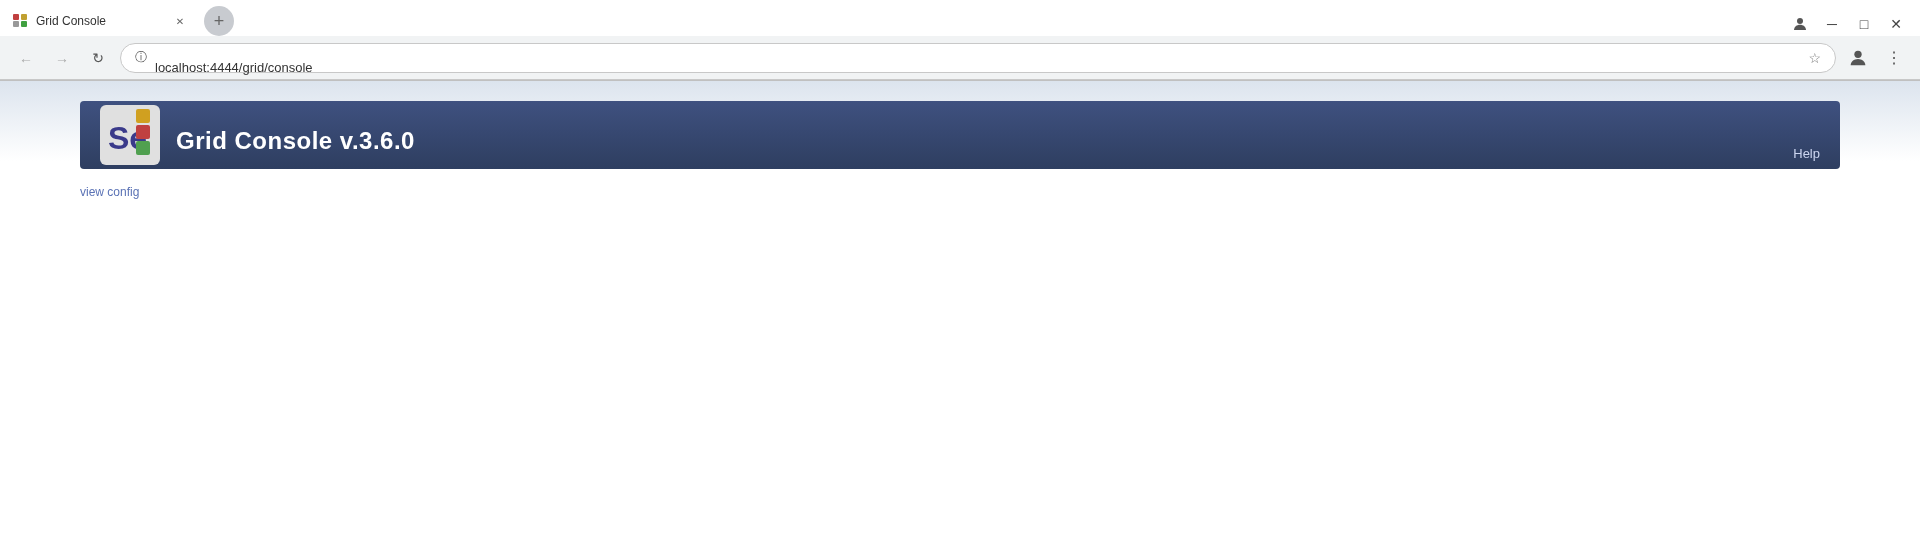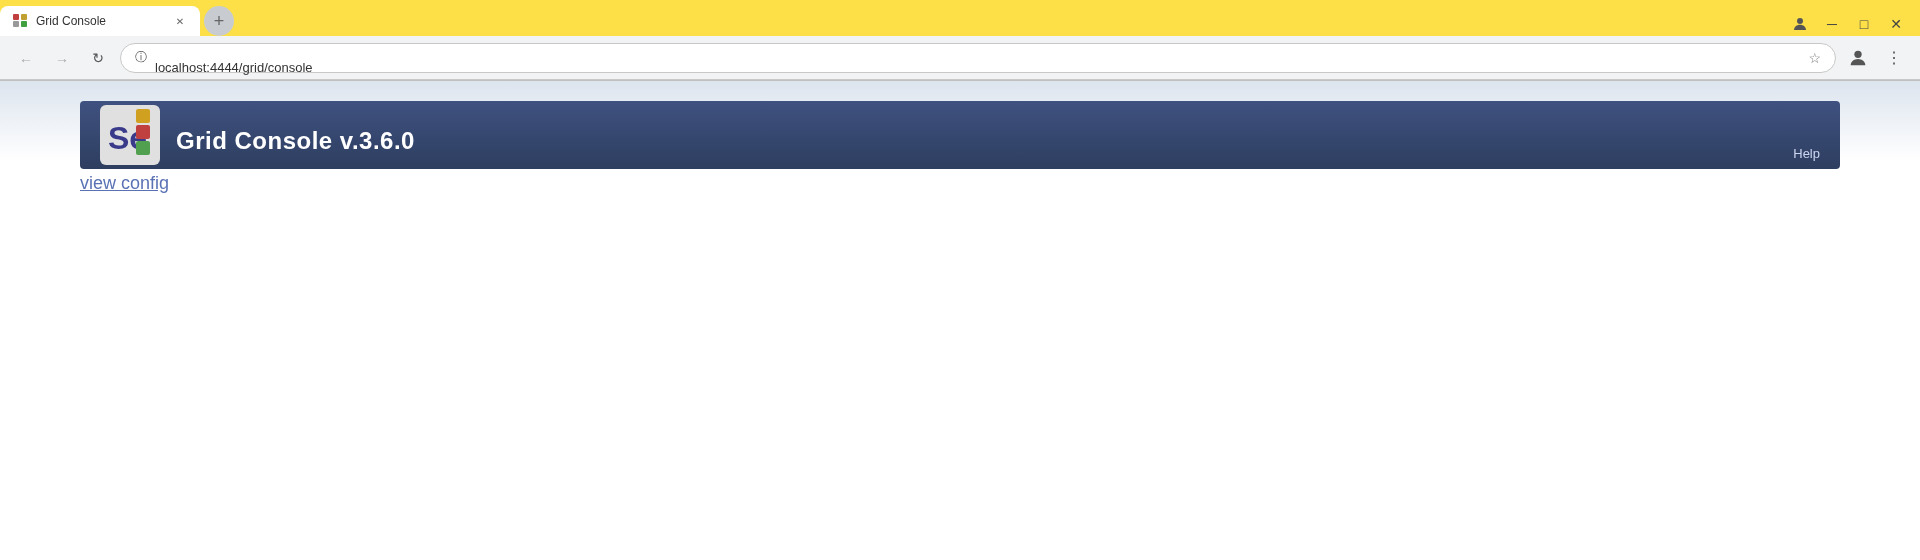--- a/index.html
+++ b/index.html
@@ -19,21 +19,21 @@
     
     .browser-chrome {
       background: #dee1e6;
       border-bottom: 1px solid #c0c0c0;
     }
 
     .tab-bar {
       display: flex;
       align-items: flex-end;
       padding: 6px 0 0 0;
-      background: #fde047;
+      background: #ffffff;
       height: 36px;
     }
 
     .tab-active {
       display: flex;
       align-items: center;
       background: #fff;
       border-radius: 8px 8px 0 0;
       padding: 0 12px;
       height: 30px;
@@ -227,24 +227,23 @@
       bottom: 8px;
       color: #ccd6f0;
       font-size: 13px;
       cursor: pointer;
       text-decoration: none;
       text-align: center;
     }
 
     .view-config-link {
       display: inline-block;
-      margin-top: 4px;
+      margin-top: 16px;
       color: #5a72b5;
-      font-size: 18px;
-      text-decoration: underline;
+      font-size: 12px;
       cursor: pointer;
     }
 
     
   </style>
 </head>
 <body>
 
 <div class="browser-chrome">
 

